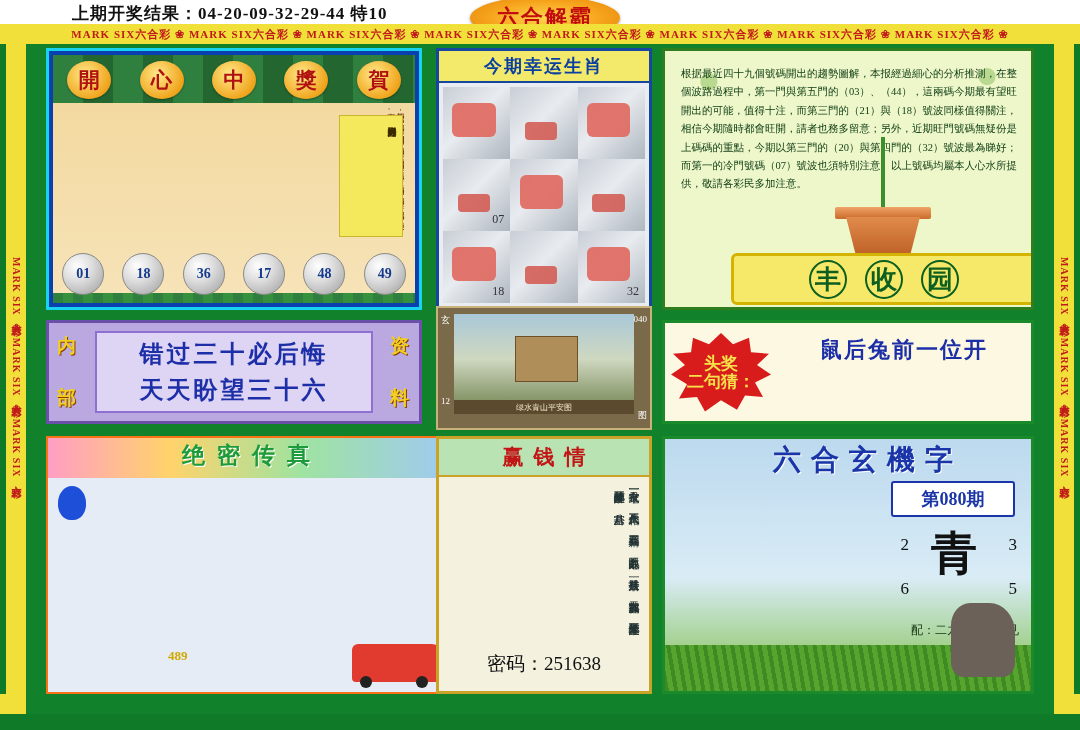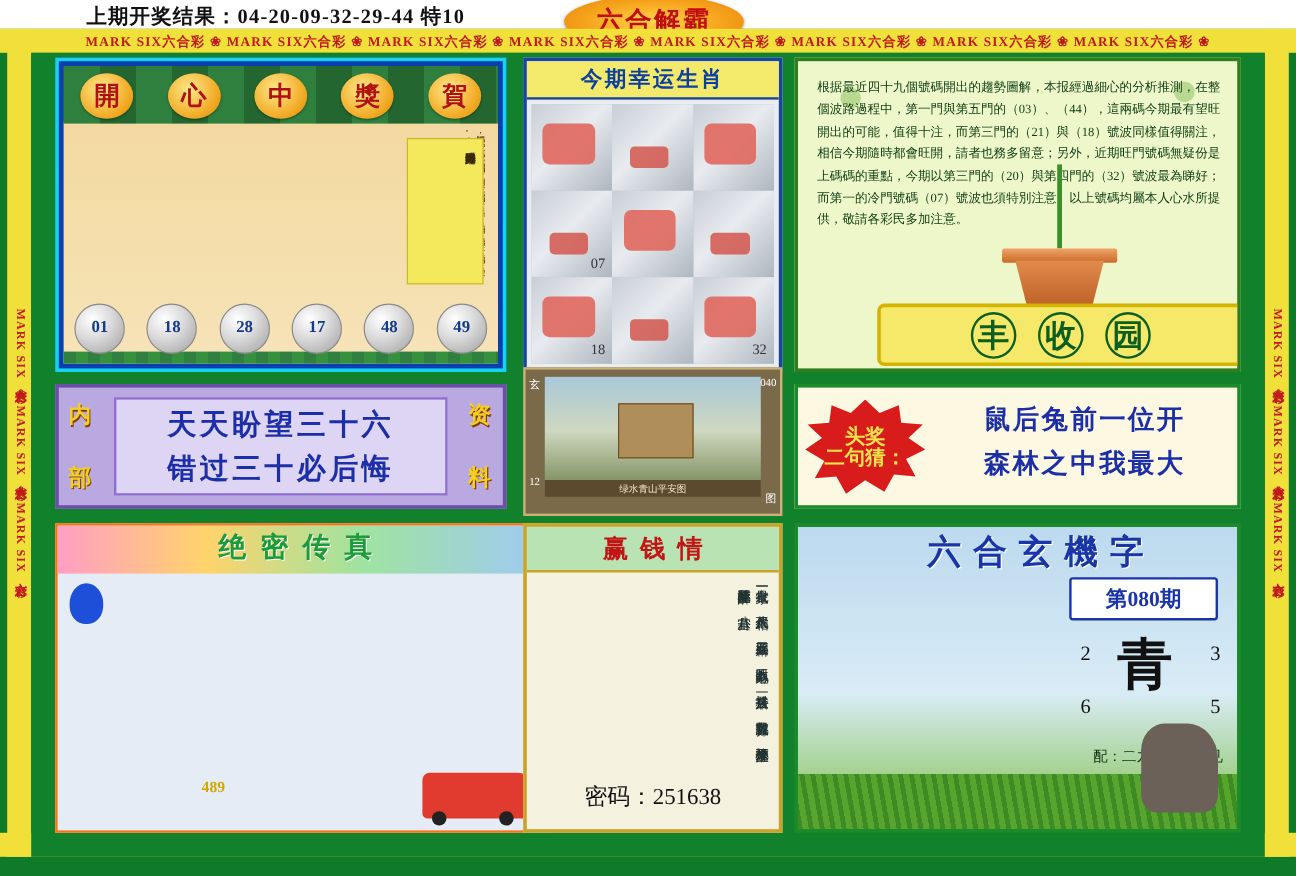--- a/index.html
+++ b/index.html
@@ -249,21 +249,21 @@
         <div class="ch">中</div>
         <div class="ch">獎</div>
         <div class="ch">賀</div>
       </div>
       <div class="p1-body">大師解析定文武，一方天地出真言。六合彩中藏玄機，研究號碼須細心。大地回春花又開，今期必出好號碼。一句真言指迷津，買對號碼笑開顏。四季輪回有定數，春夏秋冬各不同。红绿蓝波轮流转，单双大小细分明。前期开出之号码，今期未必再重来。特码生肖须留意，鼠牛虎兔龙蛇马。心水号码早安排，中奖发财乐开怀。</div>
       <div class="p1-yellowbox">好好研究本期必出好号码</div>
       <div class="ball-stem"></div>
       <div class="p1-balls">
         <div class="ball">01</div>
         <div class="ball">18</div>
-        <div class="ball">28</div>
+        <div class="ball">36</div>
         <div class="ball">17</div>
         <div class="ball">48</div>
         <div class="ball">49</div>
       </div>
     </div>
   </div>
 
   <div class="panel p2">
     <div class="p2-head">今期幸运生肖</div>
     <div class="p2-grid">
@@ -318,22 +318,22 @@
       <span>园</span>
     </div>
   </div>
 
   <div class="panel p4">
     <div class="p4-corner" style="left:8px;top:10px;">内</div>
     <div class="p4-corner" style="left:8px;bottom:10px;">部</div>
     <div class="p4-corner" style="right:10px;top:10px;">资</div>
     <div class="p4-corner" style="right:10px;bottom:10px;">料</div>
     <div class="p4-inner">
+      <div class="p4-line">错过三十必后悔</div>
       <div class="p4-line">天天盼望三十六</div>
-      <div class="p4-line">错过三十必后悔</div>
     </div>
   </div>
 
   <div class="panel p5">
     <div class="p5-photo">
       <div class="p5-house"></div>
       <div class="p5-cap">绿水青山平安图</div>
     </div>
     <div class="p5-tag" style="left:3px;top:6px;">玄</div>
     <div class="p5-tag" style="right:3px;top:6px;">040</div>
@@ -341,21 +341,20 @@
     <div class="p5-tag" style="right:3px;bottom:6px;">图</div>
   </div>
 
   <div class="panel p6">
     <div class="p6-burst">
       <div>头奖</div>
       <div>二句猜：</div>
     </div>
     <div class="p6-lines">
       <div class="p6-line">鼠后兔前一位开</div>
-      <div class="p6-line">森林之中我最大</div>
     </div>
   </div>
 
   <div class="panel p7">
     <div class="p7-top"></div>
     <div class="p7-title">绝密传真</div>
     <div class="p7-balloon"></div>
     <div class="p7-num">489</div>
     <div class="p7-bus"></div>
   </div>

